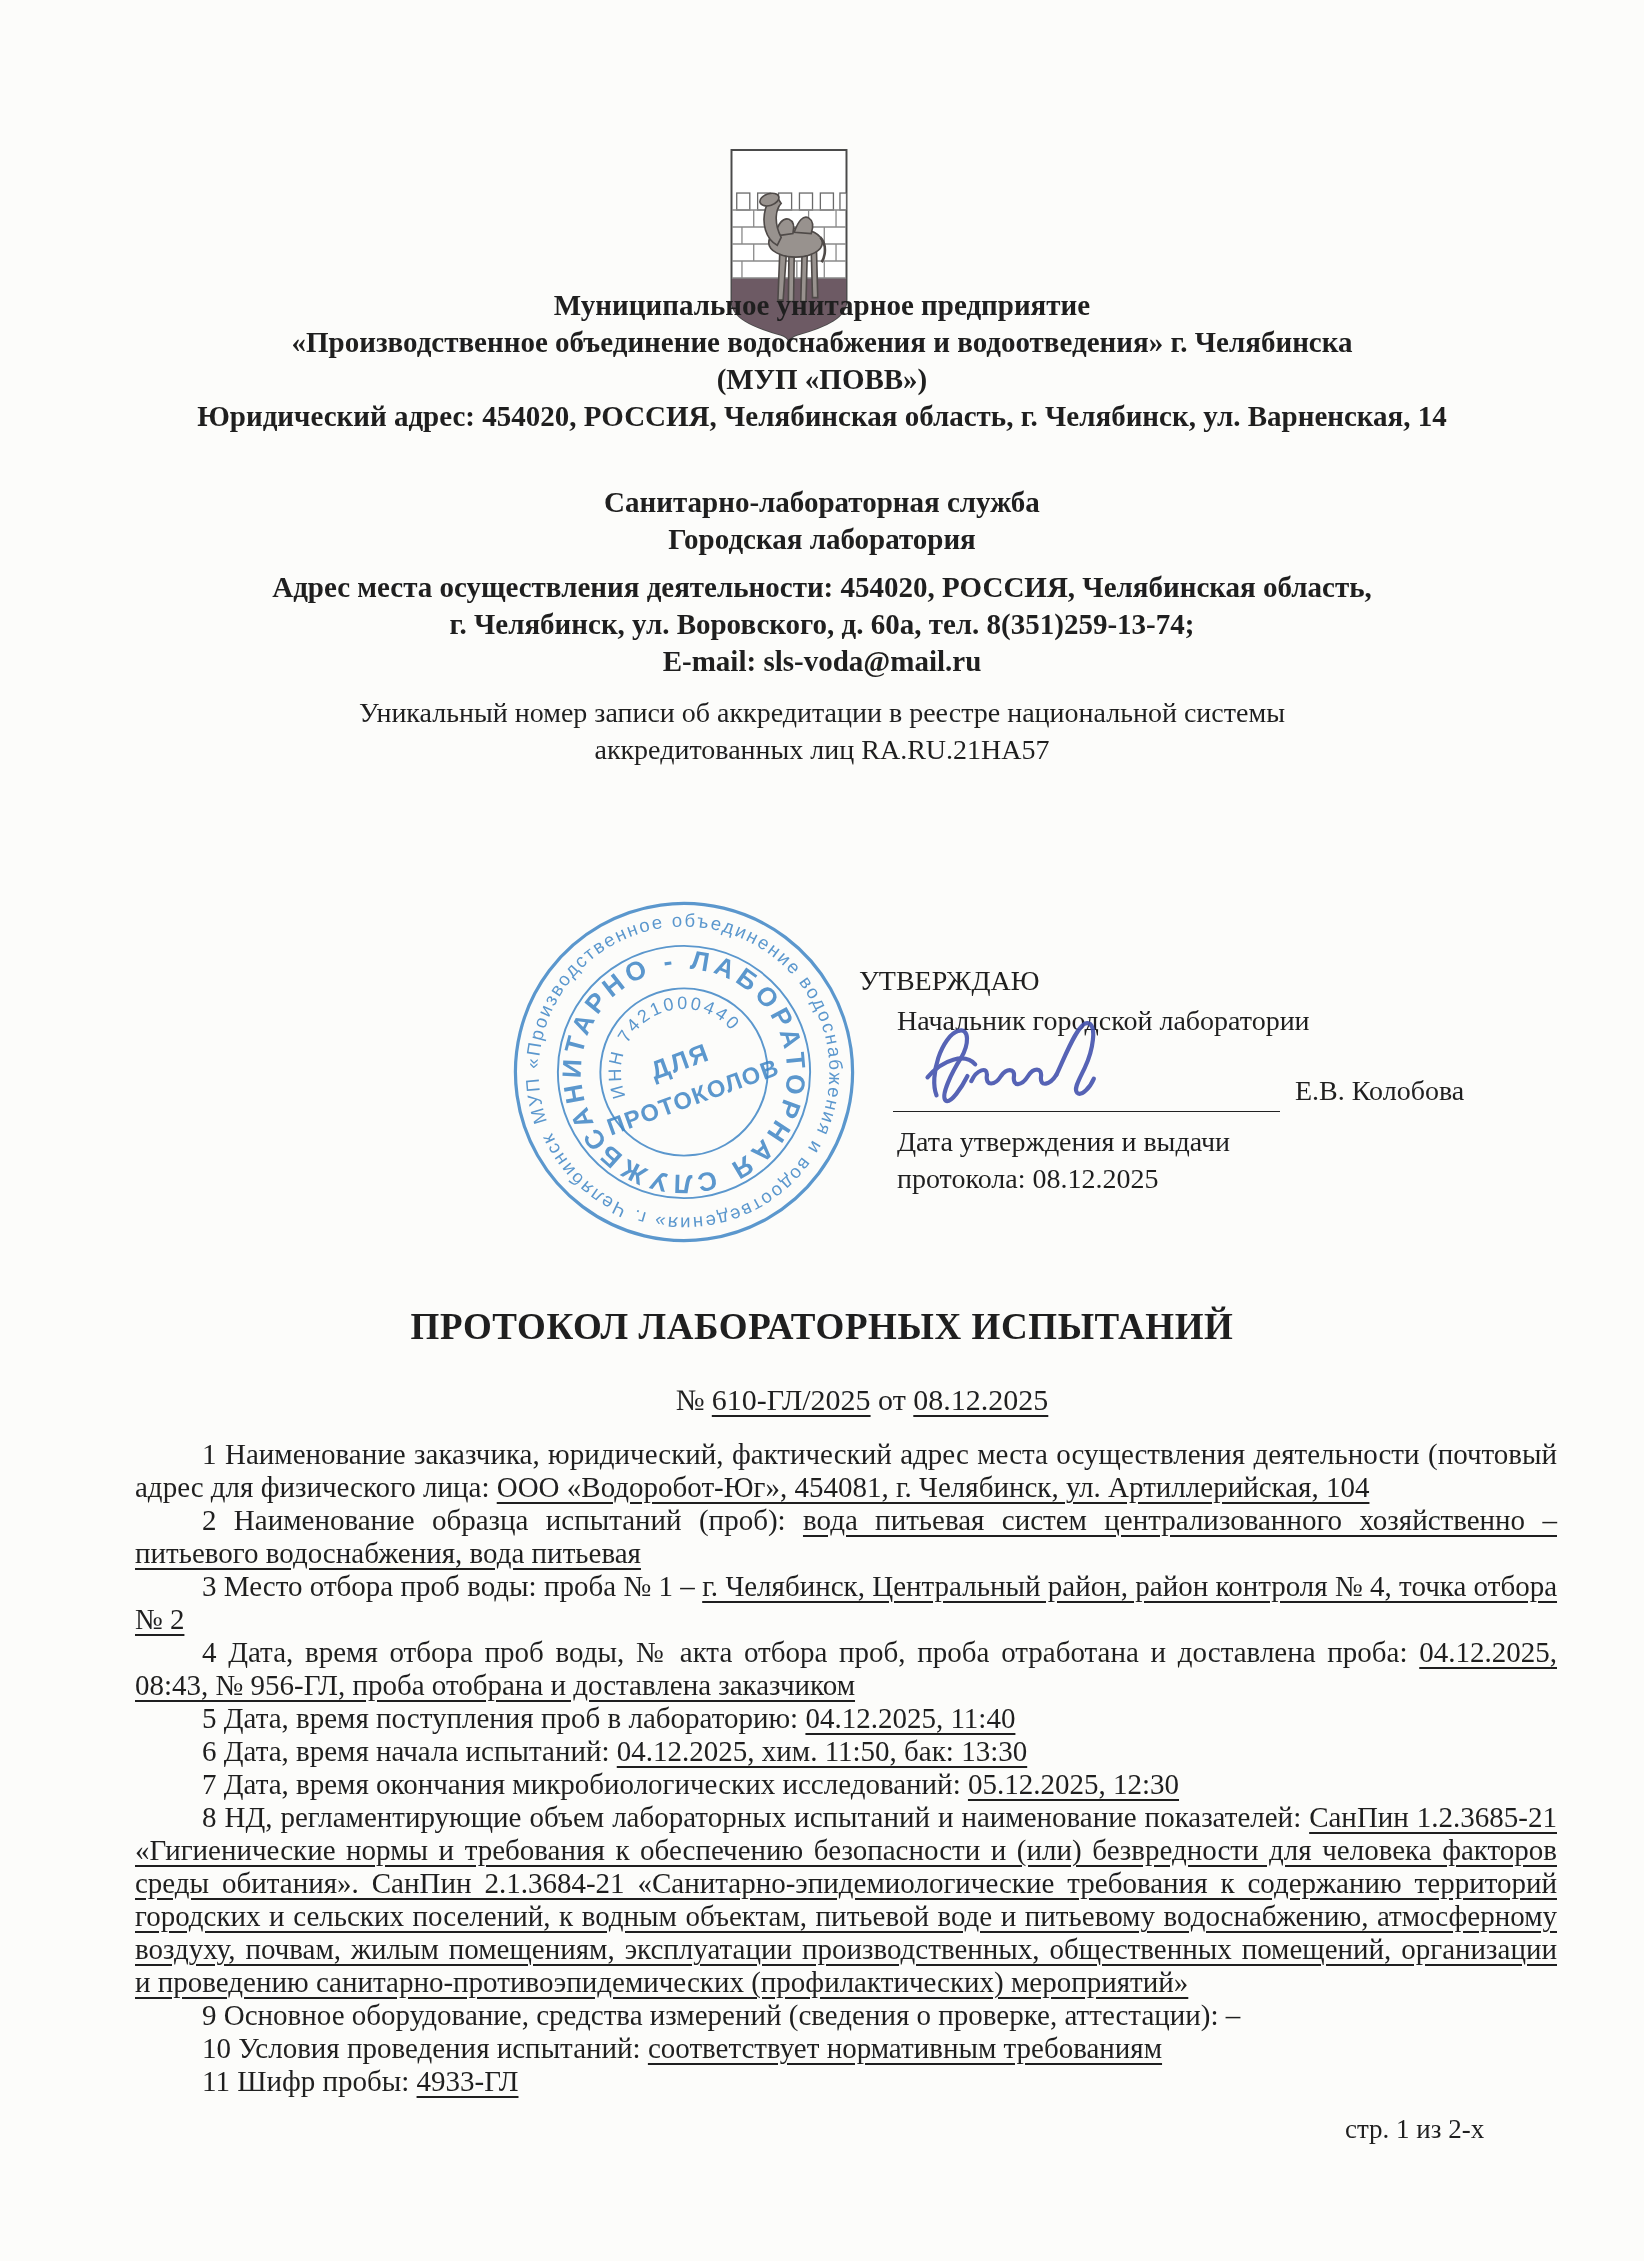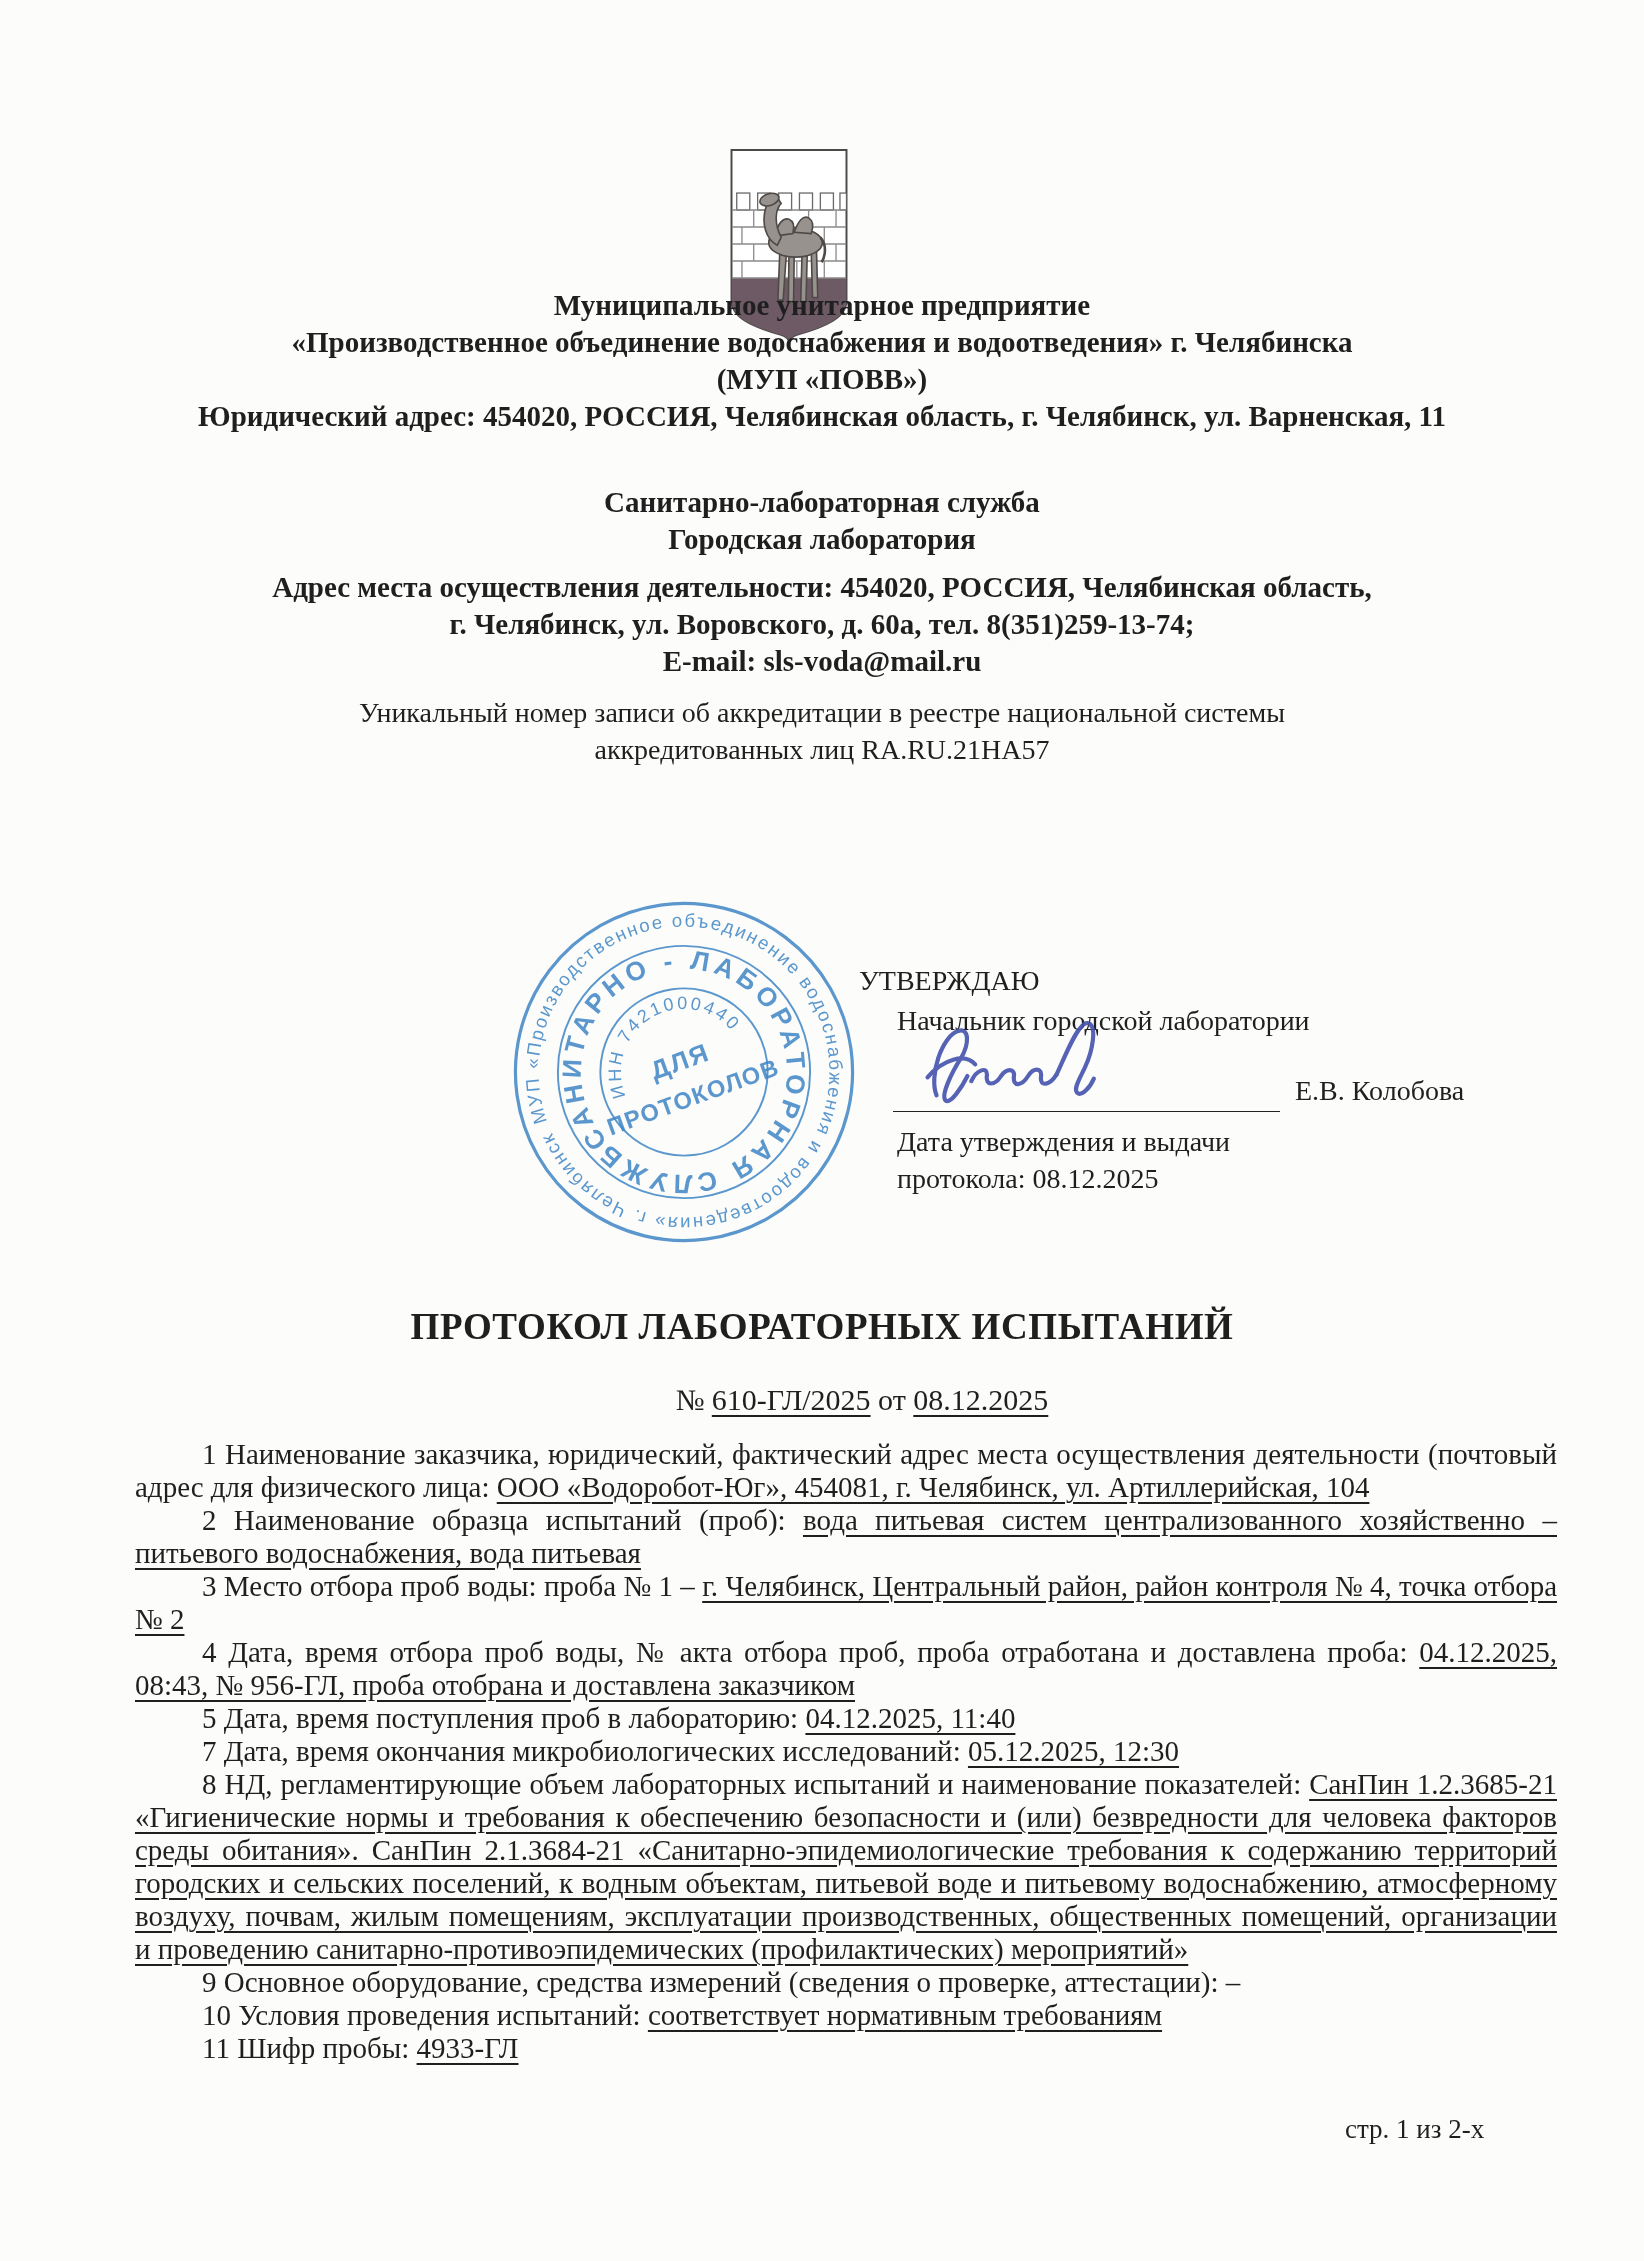--- a/index.html
+++ b/index.html
@@ -83,21 +83,21 @@
         <ellipse cx="70" cy="82" rx="15" ry="9" transform="rotate(-18 70 82)"></ellipse>
         <path d="M148 140 C158 150 156 168 150 178" fill="none" stroke-width="4"></path>
       </g>
     </g>
   </svg>
 
   <div class="abs cblock b" style="top:287px;">
     <div class="hline">Муниципальное унитарное предприятие</div>
     <div class="hline">«Производственное объединение водоснабжения и водоотведения» г. Челябинска</div>
     <div class="hline">(МУП «ПОВВ»)</div>
-    <div class="hline">Юридический адрес: 454020, РОССИЯ, Челябинская область, г. Челябинск, ул. Варненская, 11</div>
+    <div class="hline">Юридический адрес: 454020, РОССИЯ, Челябинская область, г. Челябинск, ул. Варненская, 14</div>
   </div>
 
   <div class="abs cblock b" style="top:484px;">
     <div class="hline">Санитарно-лабораторная служба</div>
     <div class="hline">Городская лаборатория</div>
   </div>
 
   <div class="abs cblock b" style="top:569px;">
     <div class="hline">Адрес места осуществления деятельности: 454020, РОССИЯ, Челябинская область,</div>
     <div class="hline">г. Челябинск, ул. Воровского, д. 60а, тел. 8(351)259-13-74;</div>
@@ -163,20 +163,21 @@
   <div class="abs cblock num-line" style="top:1383px;padding-left:40px;">
     <span>№ </span><span class="u">610-ГЛ/2025</span><span> от </span><span class="u">08.12.2025</span>
   </div>
 
   <div class="abs items" id="items">
       <p><span>1 Наименование заказчика, юридический, фактический адрес места осуществления деятельности (почтовый адрес для физического лица: </span><span class="u">ООО «Водоробот-Юг», 454081, г. Челябинск, ул. Артиллерийская, 104</span></p>
       <p><span>2 Наименование образца испытаний (проб): </span><span class="u">вода питьевая систем централизованного хозяйственно – питьевого водоснабжения, вода питьевая</span></p>
       <p><span>3 Место отбора проб воды: проба № 1 – </span><span class="u">г. Челябинск, Центральный район, район контроля № 4, точка отбора № 2</span></p>
       <p><span>4 Дата, время отбора проб воды, № акта отбора проб, проба отработана и доставлена проба: </span><span class="u">04.12.2025, 08:43, № 956-ГЛ, проба отобрана и доставлена заказчиком</span></p>
       <p><span>5 Дата, время поступления проб в лабораторию: </span><span class="u">04.12.2025, 11:40</span></p>
+      <p><span>6 Дата, время начала испытаний: </span><span class="u">04.12.2025, хим. 11:50, бак: 13:30</span></p>
       <p><span>7 Дата, время окончания микробиологических исследований: </span><span class="u">05.12.2025, 12:30</span></p>
       <p><span>8 НД, регламентирующие объем лабораторных испытаний и наименование показателей: </span><span class="u">СанПин 1.2.3685-21 «Гигиенические нормы и требования к обеспечению безопасности и (или) безвредности для человека факторов среды обитания». СанПин 2.1.3684-21 «Санитарно-эпидемиологические требования к содержанию территорий городских и сельских поселений, к водным объектам, питьевой воде и питьевому водоснабжению, атмосферному воздуху, почвам, жилым помещениям, эксплуатации производственных, общественных помещений, организации и проведению санитарно-противоэпидемических (профилактических) мероприятий»</span></p>
       <p><span>9 Основное оборудование, средства измерений (сведения о проверке, аттестации): </span><span>–</span></p>
       <p><span>10 Условия проведения испытаний: </span><span class="u">соответствует нормативным требованиям</span></p>
       <p><span>11 Шифр пробы: </span><span class="u">4933-ГЛ</span></p>
     </div>
 
   <div class="abs footer" style="left:1345px;top:2114px;">стр. 1 из 2-х</div>
 
 </div>

